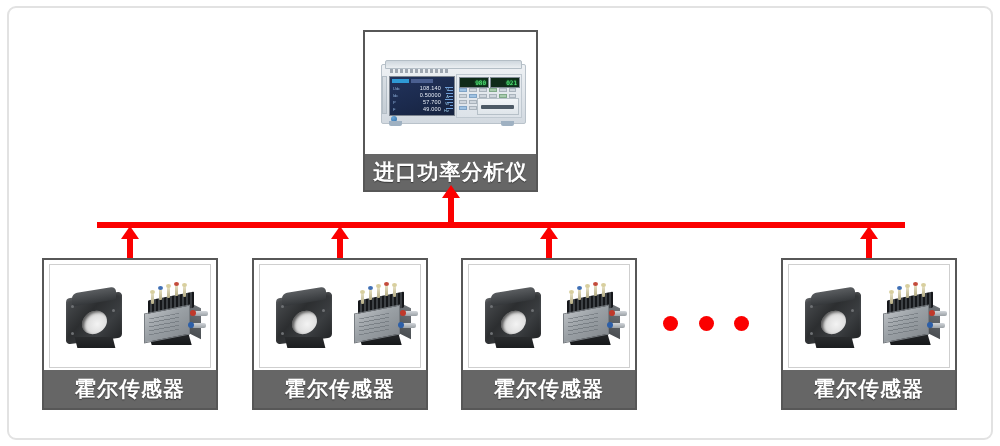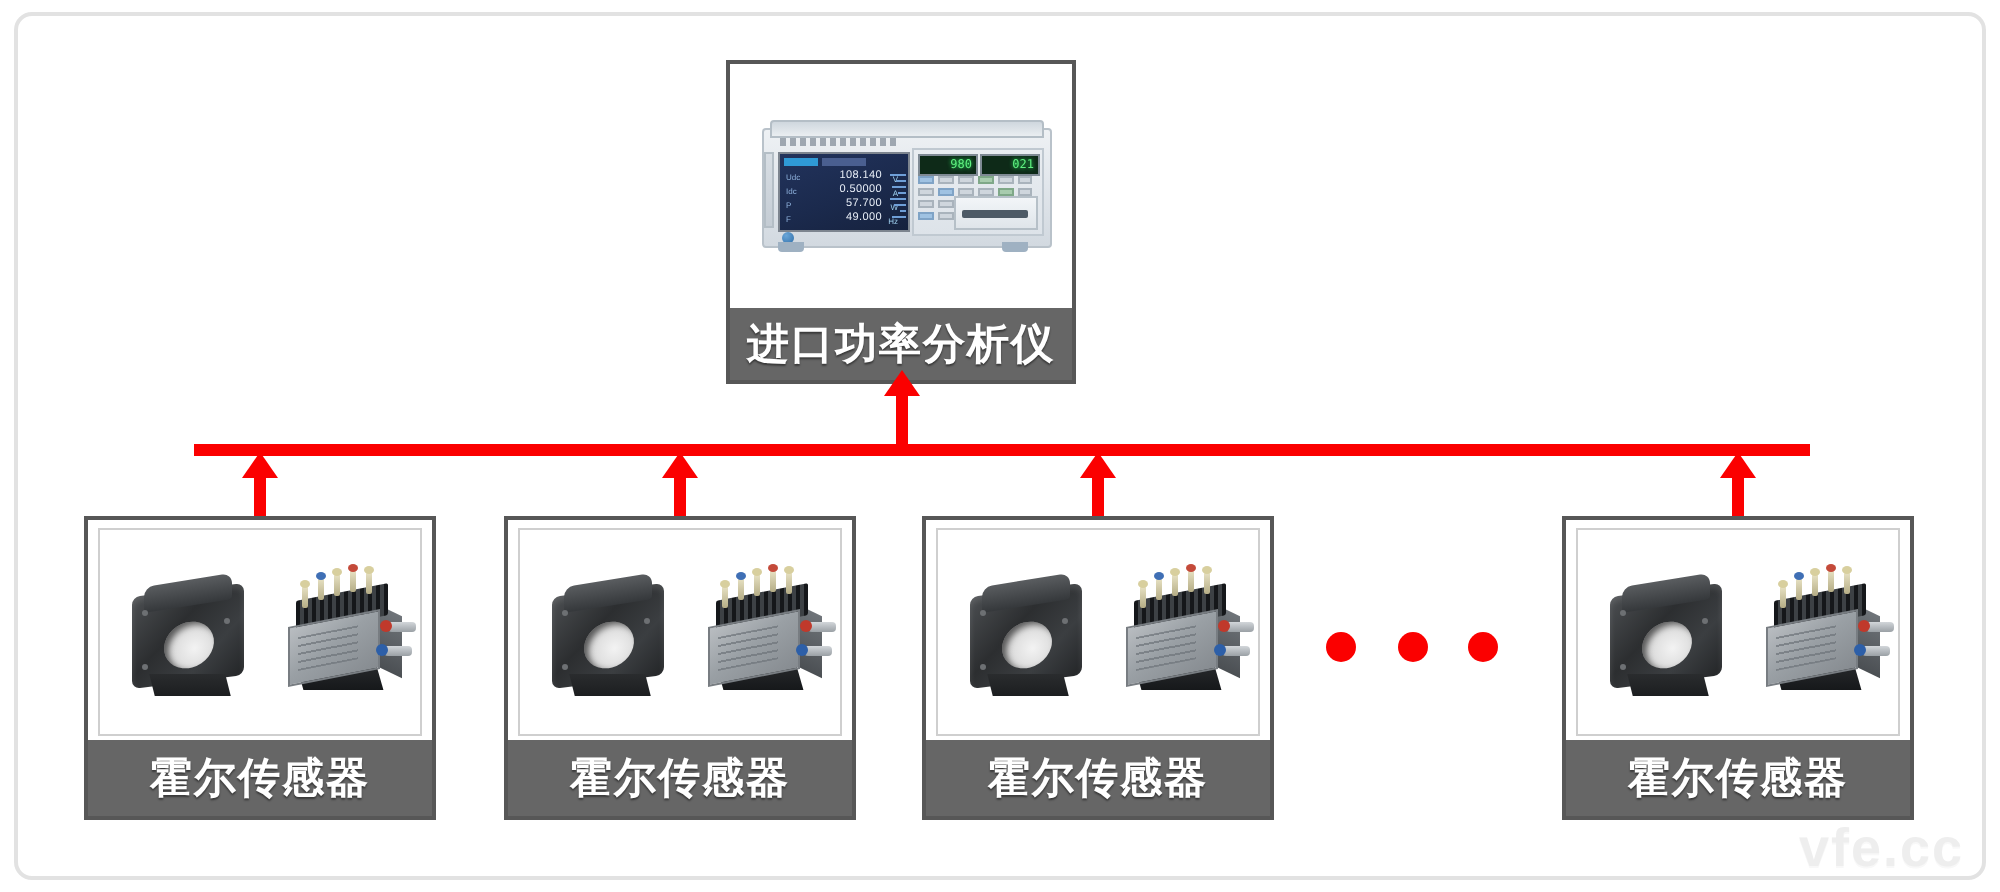--- a/index.html
+++ b/index.html
@@ -685,15 +685,14 @@
           <div class="pin p4"></div>
             <div class="pin p5"></div>
           <div class="term t-red"></div>
             <div class="term t-blue"></div>
         </div>
       </div>
     </div>
     <div class="card-label">霍尔传感器</div>
   </div>
 
-  <div id="watermark">vfe.cc</div>
 
 </div>
 
 </body></html>

